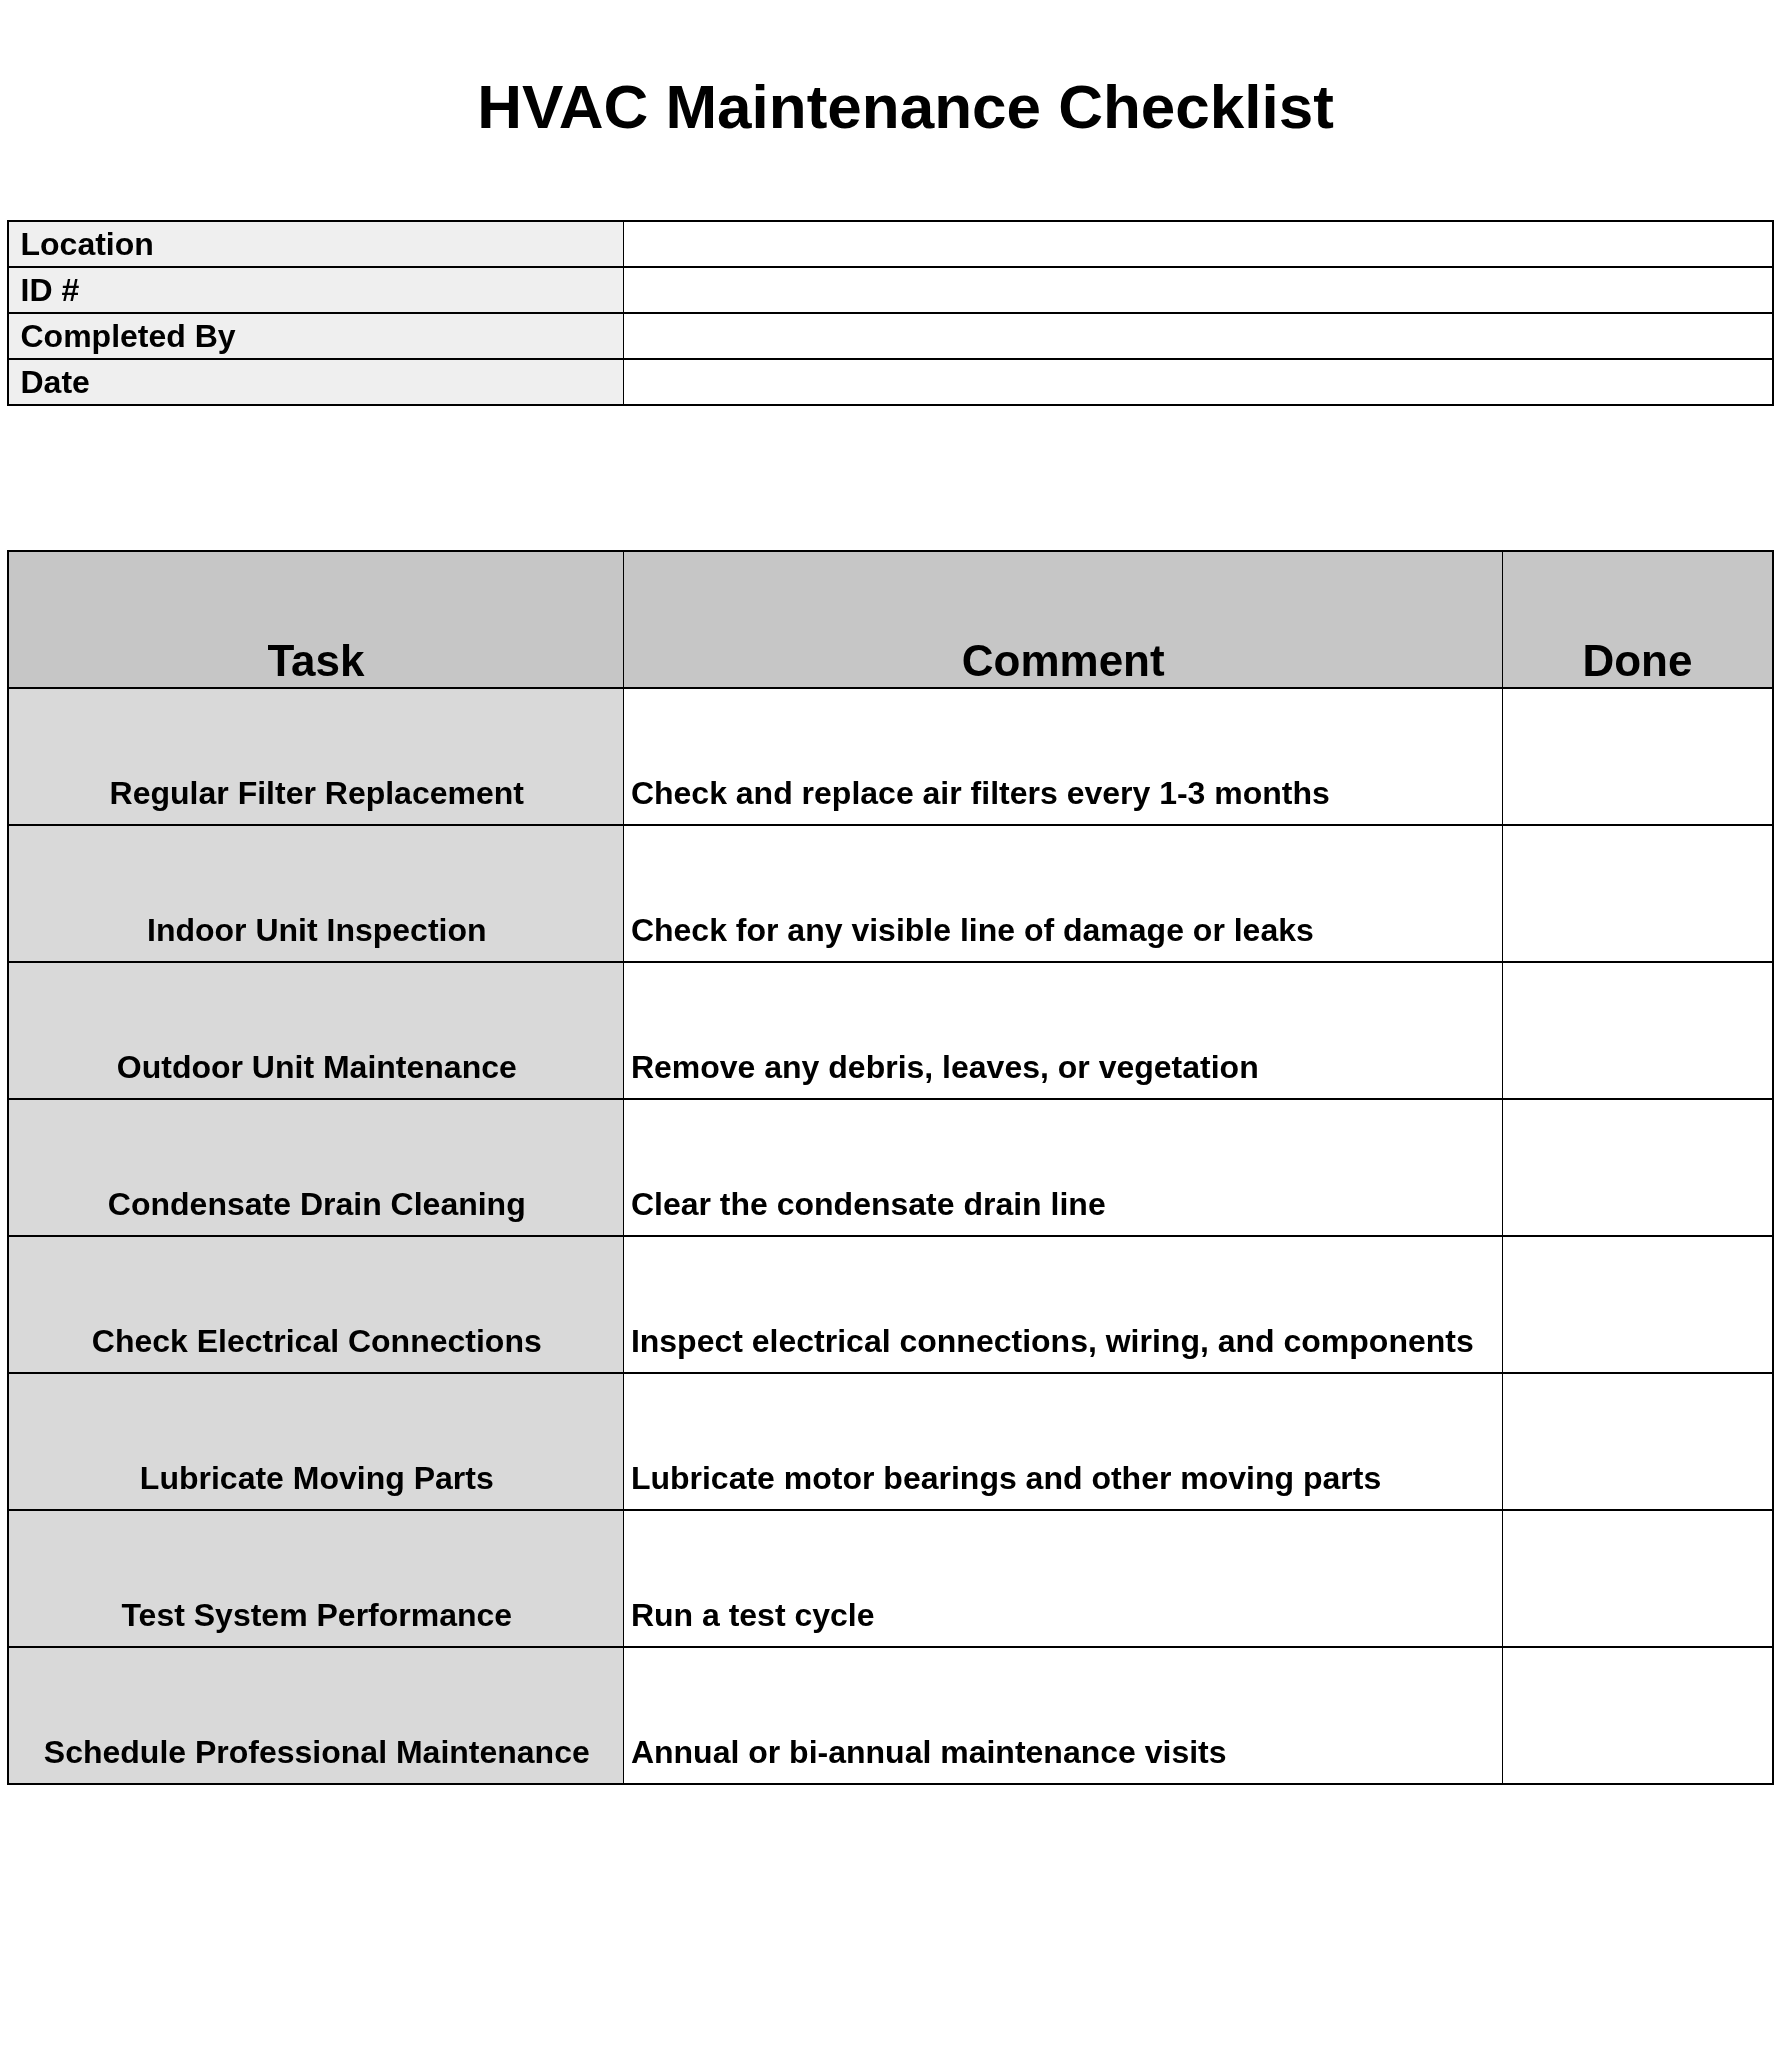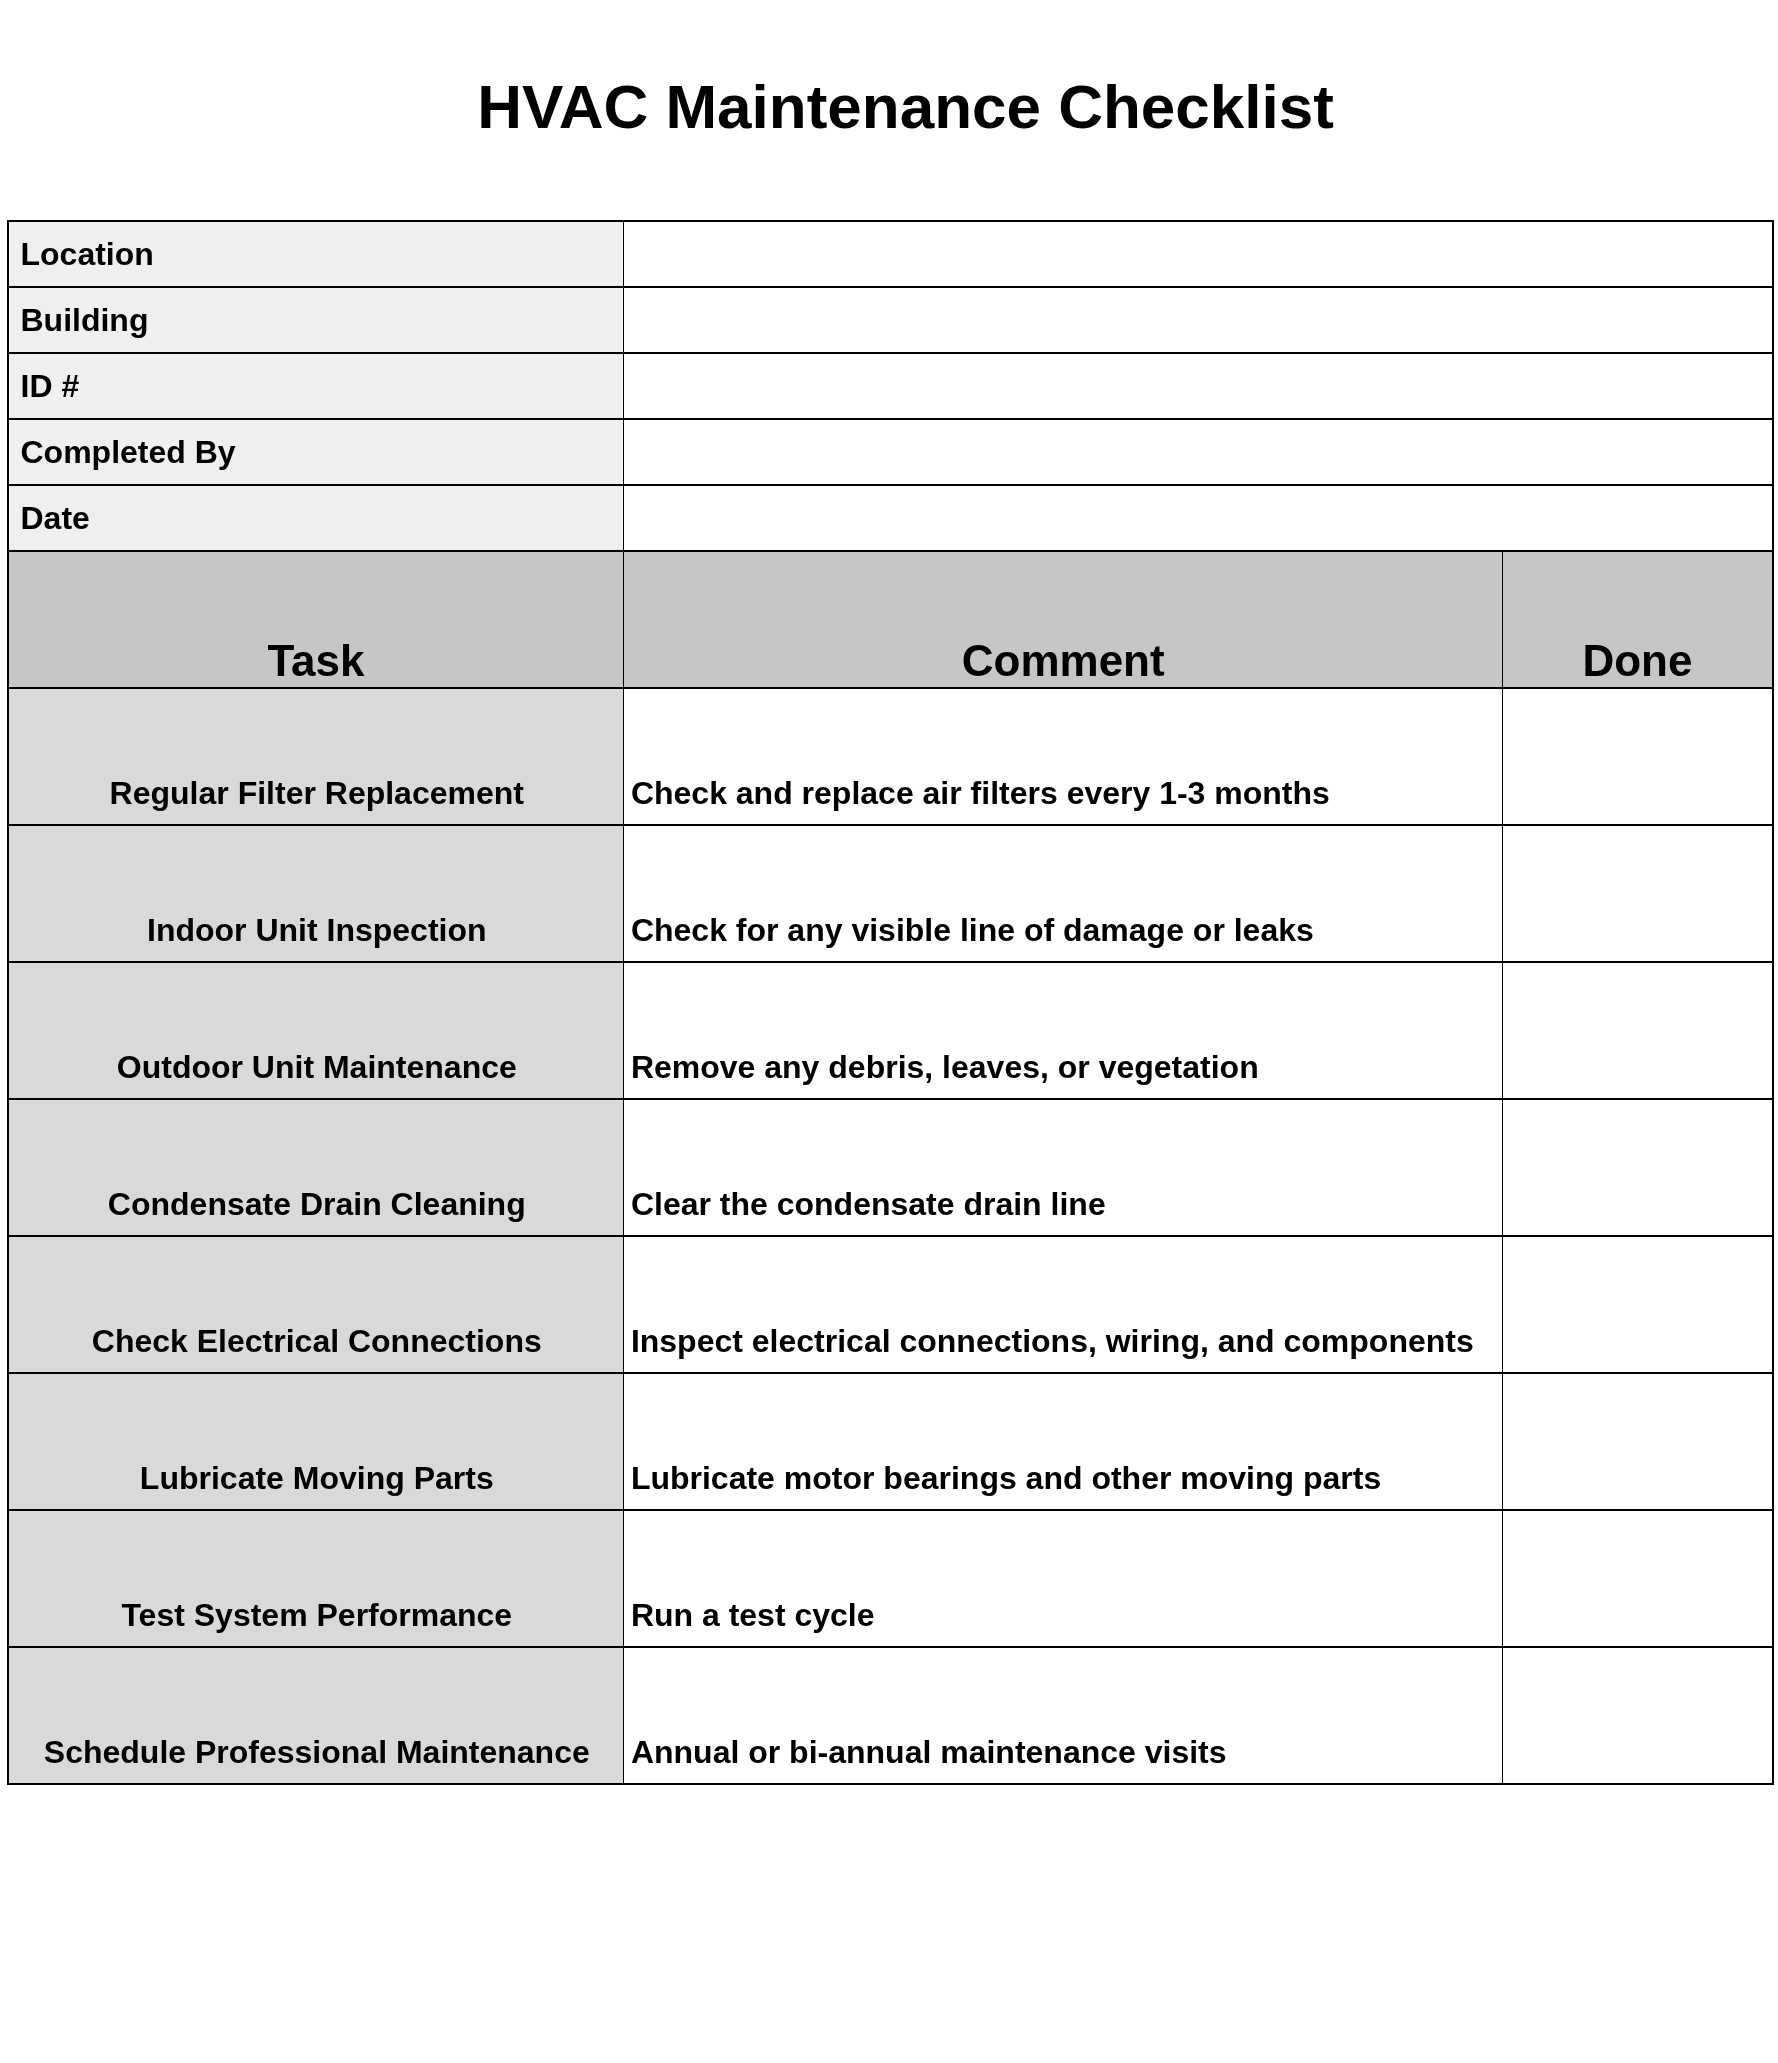--- a/index.html
+++ b/index.html
@@ -38,21 +38,21 @@
   .main-table { top: 550px; }
   table { border: 2.5px solid var(--border_color); }
   td, th {
     border: 1.7px solid var(--border_color);
     border-top-width: 2.5px;
     border-bottom-width: 2.5px;
     overflow: hidden;
     white-space: nowrap;
   }
   
-  .info-table tr { height: 66px; padding-left: 47px; }
+  .info-table tr { height: 46px; padding-left: 47px; }
   .info-table td.label {
     background: var(--info_label_bg);
     font-weight: bold;
     font-size: 32px;
     vertical-align: middle;
     text-align: left;
     padding-left: 11.8px;
   }
   .info-table td.value {
     background: #ffffff;
@@ -96,24 +96,20 @@
 <div class="page-title">HVAC Maintenance Checklist</div>
 
 <table class="info-table">
   <colgroup>
       <col style="width:616px">
       <col style="width:1149px">
     </colgroup>
   <tbody>
     <tr>
       <td class="label">Location</td>
-      <td class="value"></td>
-    </tr>
-    <tr>
-      <td class="label">Building</td>
       <td class="value"></td>
     </tr>
     <tr>
       <td class="label">ID #</td>
       <td class="value"></td>
     </tr>
     <tr>
       <td class="label">Completed By</td>
       <td class="value"></td>
     </tr>

